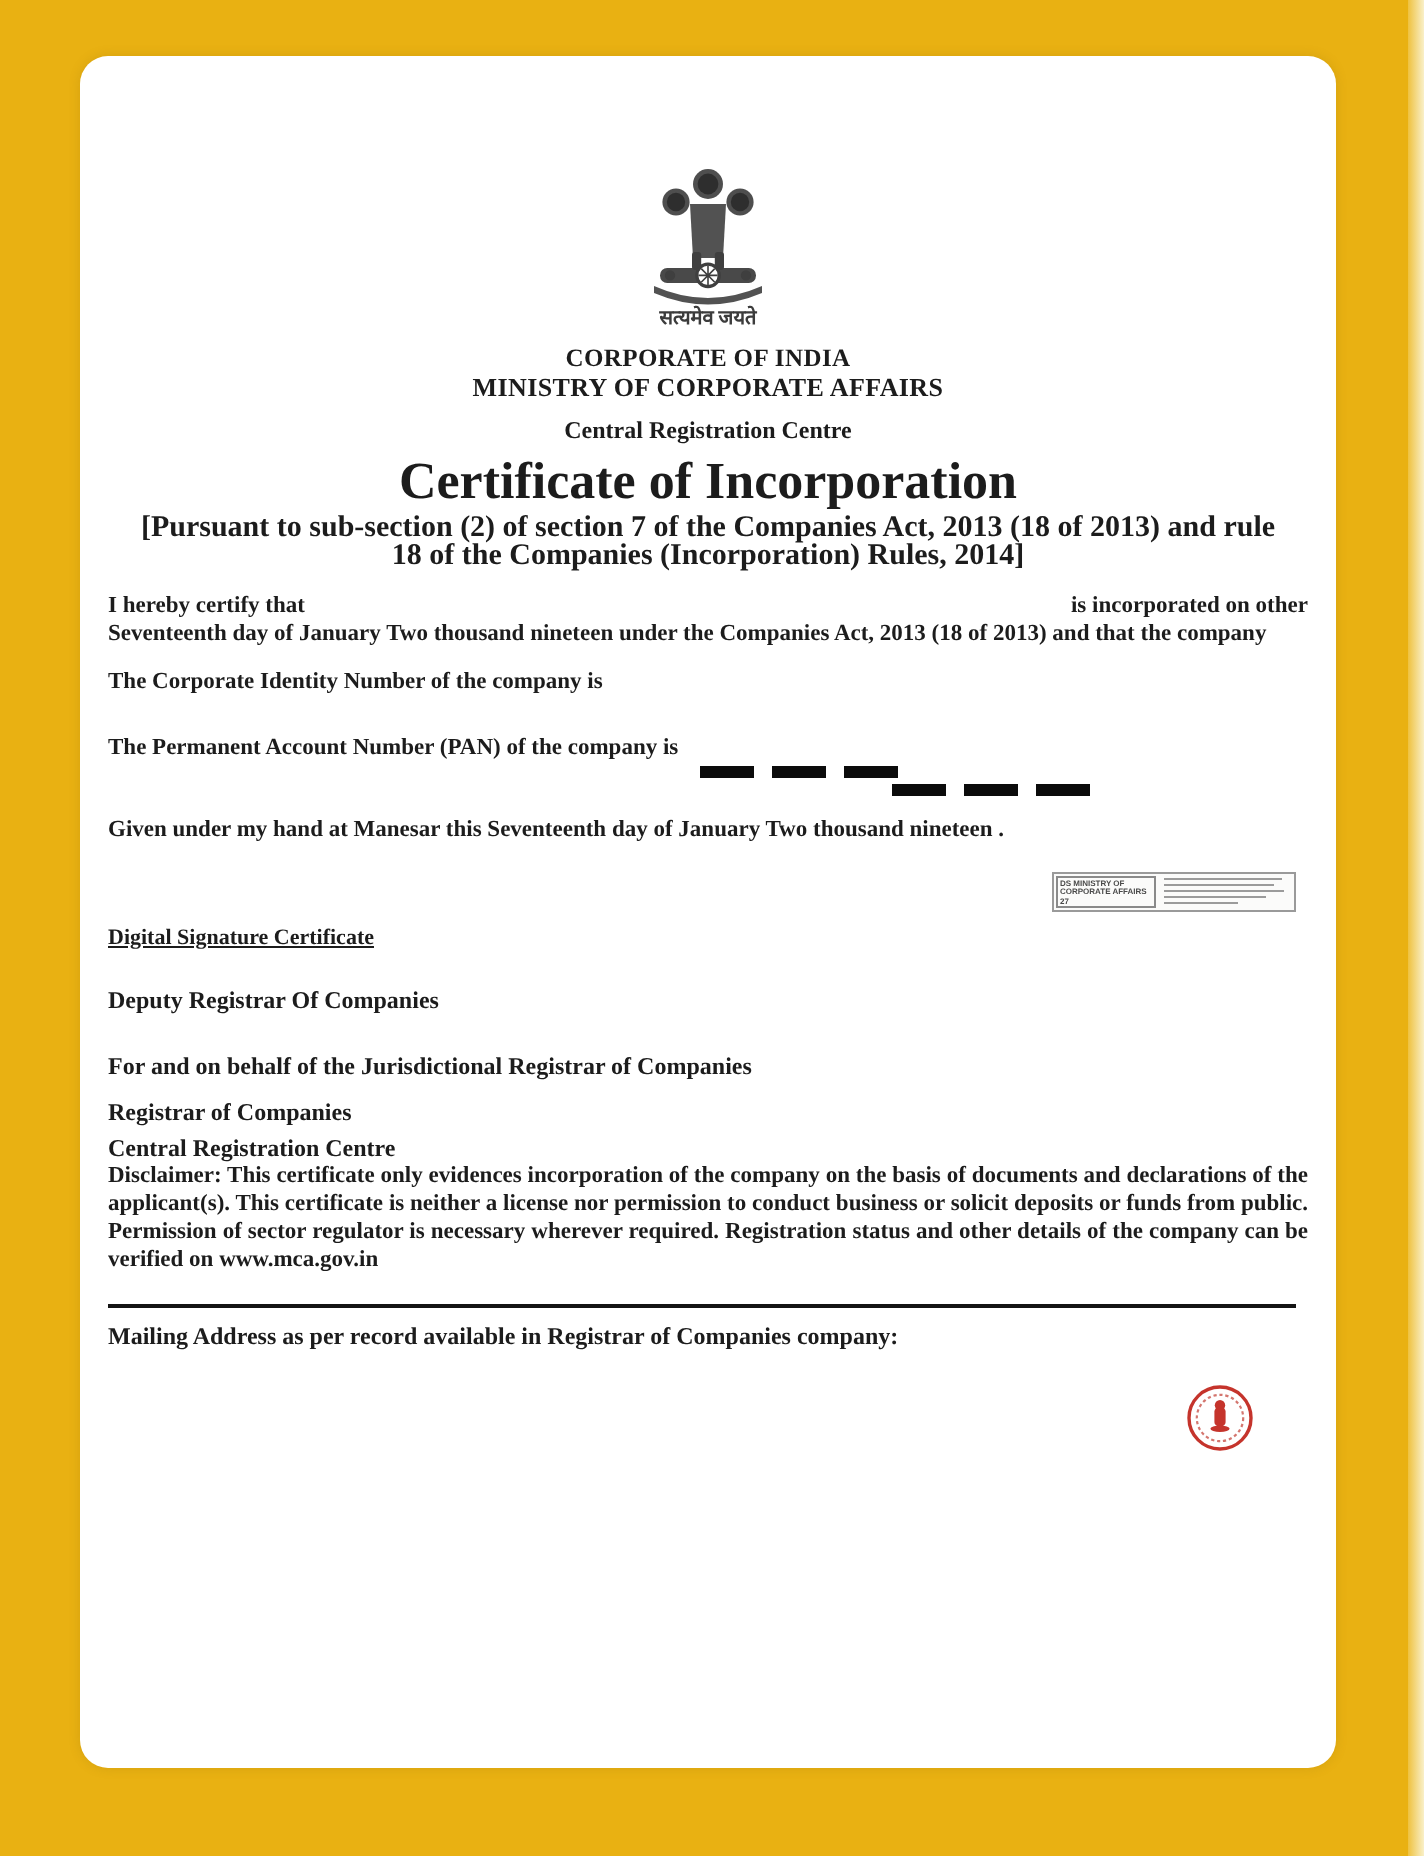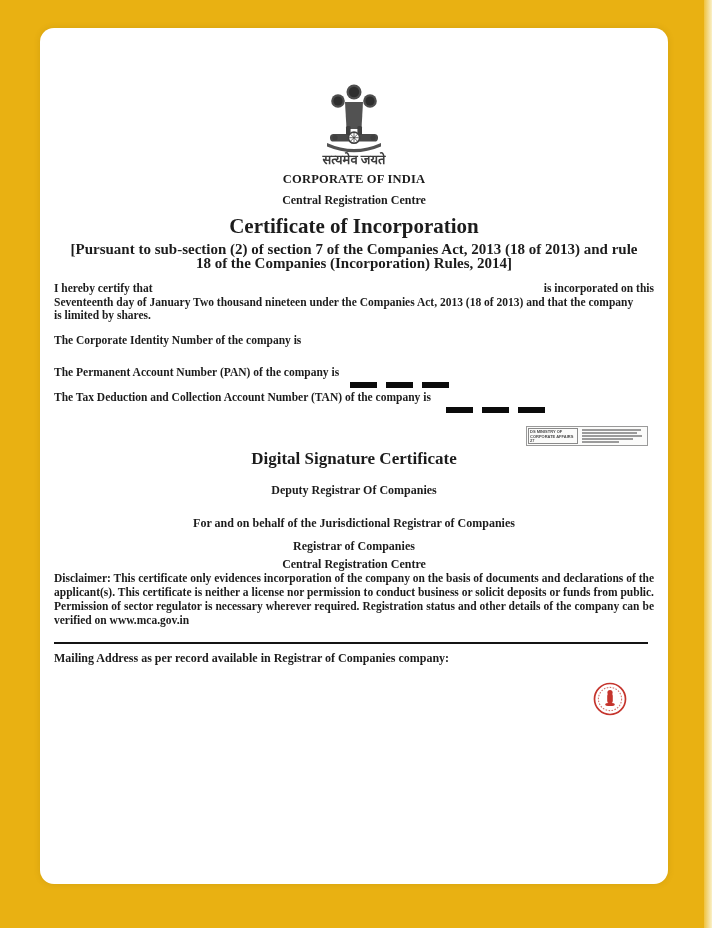--- a/index.html
+++ b/index.html
@@ -16,27 +16,27 @@
     position:absolute;left:40px;top:28px;width:628px;height:856px;
     background:#ffffff;border-radius:14px;box-sizing:border-box;
     padding:0 14px;color:#1c1c1c;font-weight:bold;
     box-shadow:0 0 6px rgba(120,90,0,0.18);
     overflow:hidden;
   }
   .center{text-align:center;}
   .emblem-wrap{margin-top:54px;text-align:center;line-height:0;}
   .emblem-wrap svg{display:inline-block;}
   .motto{
-    font-size:13px;line-height:9px;color:#3c3c3c;margin-top:1px;
+    font-size:10px;line-height:9px;color:#3c3c3c;margin-top:1px;
     filter:blur(0.3px);font-weight:bold;text-align:center;
   }
   .hdr1{margin-top:8px;font-size:12.5px;line-height:14px;letter-spacing:0.2px;}
   .hdr2{font-size:13px;line-height:15px;letter-spacing:0.2px;}
   .hdr3{margin-top:7px;font-size:12px;line-height:14px;}
-  .doc-title{margin:7px 0 0 0;font-size:21px;line-height:24px;font-weight:bold;}
+  .doc-title{margin:7px 0 0 0;font-size:26px;line-height:24px;font-weight:bold;}
   .pursuant{
     margin:5px auto 12px auto;width:97%;font-size:15px;line-height:13.5px;text-align:center;
   }
   .body-line{font-size:11.5px;line-height:13.5px;}
   .certify-row{margin-top:9px;display:flex;justify-content:space-between;}
   .certify-cont{white-space:nowrap;}
   .field-cin{margin-top:11px;}
   .field-pan{margin-top:19px;}
   .field-tan{margin-top:3px;}
   .bars{display:flex;gap:9px;margin-top:2px;height:6px;}
@@ -54,22 +54,22 @@
     font-family:"Liberation Sans", sans-serif;font-size:4px;line-height:4.6px;
     color:#4a4a4a;font-weight:bold;padding:1px 1px;overflow:hidden;text-transform:uppercase;
   }
   .stamp-right{flex:1;padding:2px 3px;display:flex;flex-direction:column;justify-content:space-between;}
   .stamp-right i{display:block;height:1.6px;background:#9b9b9b;}
   .stamp-right i:nth-child(1){width:95%;}
   .stamp-right i:nth-child(2){width:88%;}
   .stamp-right i:nth-child(3){width:97%;}
   .stamp-right i:nth-child(4){width:82%;}
   .stamp-right i:nth-child(5){width:60%;}
-  .dsc-caption{margin-top:6px;text-align:center;font-size:17px;line-height:14px;}
-  .sig-block{margin-top:17px;text-align:center;font-size:12px;line-height:14px;}
+  .dsc-caption{margin-top:6px;text-align:left;font-size:11px;line-height:14px;text-decoration:underline;}
+  .sig-block{margin-top:17px;text-align:left;font-size:12px;line-height:14px;}
   .sig-l2{margin-top:19px;}
   .sig-l3{margin-top:9px;}
   .sig-l4{margin-top:4px;}
   .disclaimer{margin-top:0;font-size:11.5px;line-height:14px;text-align:justify;}
   .rule{margin-top:15px;height:2px;background:#141414;width:99%;}
   .mailing{margin-top:7px;font-size:12px;line-height:14px;}
   .seal-row{margin-top:16px;display:flex;justify-content:flex-end;padding-right:26px;}
   .footnote{margin-top:34px;font-size:11.5px;line-height:13px;color:#D93434;}
   .footnote .marker{color:#3a3a3a;margin-right:3px;}
 </style>
@@ -97,49 +97,49 @@
         <path d="M36 50.8 v9.8 M31.2 55.7 h9.6 M32.6 52.3 l6.8 6.8 M39.4 52.3 l-6.8 6.8" stroke="#3f3f3f" stroke-width="0.8" fill="none"></path>
         <circle cx="17" cy="55.7" r="2.6"></circle>
         <circle cx="55" cy="55.7" r="2.6"></circle>
         <path d="M9 61 Q36 73 63 61 L63 64.5 Q36 76 9 64.5 Z" opacity="0.9"></path>
       </g>
     </svg>
     <div class="motto">सत्यमेव जयते</div>
   </div>
 
   <div class="center hdr1">CORPORATE OF INDIA</div>
+  <div class="center hdr2">MINISTRY OF CORPORATE AFFAIRS</div>
   <div class="center hdr3">Central Registration Centre</div>
 
   <div class="center doc-title">Certificate of Incorporation</div>
 
   <div class="pursuant">[Pursuant to sub-section (2) of section 7 of the Companies Act, 2013 (18 of 2013) and rule 18 of the Companies (Incorporation) Rules, 2014]</div>
 
   <div class="certify-row body-line">
     <span>I hereby certify that</span>
-    <span>is incorporated on this</span>
+    <span>is incorporated on other</span>
   </div>
   <div class="body-line certify-cont">Seventeenth day of January Two thousand nineteen under the Companies Act, 2013 (18 of 2013) and that the company</div>
-  <div class="body-line">is limited by shares.</div>
 
   <div class="body-line field-cin">The Corporate Identity Number of the company is</div>
 
   <div class="body-line field-pan">The Permanent Account Number (PAN) of the company is</div>
   <div class="bars pan-bars">
     <span></span>
     <span></span>
     <span></span>
   </div>
 
-  <div class="body-line field-tan">The Tax Deduction and Collection Account Number (TAN) of the company is</div>
   <div class="bars tan-bars">
     <span></span>
     <span></span>
     <span></span>
   </div>
 
+  <div class="body-line given">Given under my hand at Manesar this Seventeenth day of January Two thousand nineteen .</div>
 
   <div class="stamp-row">
     <div class="stamp">
       <div class="stamp-left">DS MINISTRY OF CORPORATE AFFAIRS 27</div>
       <div class="stamp-right">
         <i></i>
           <i></i>
           <i></i>
           <i></i>
           <i></i>

